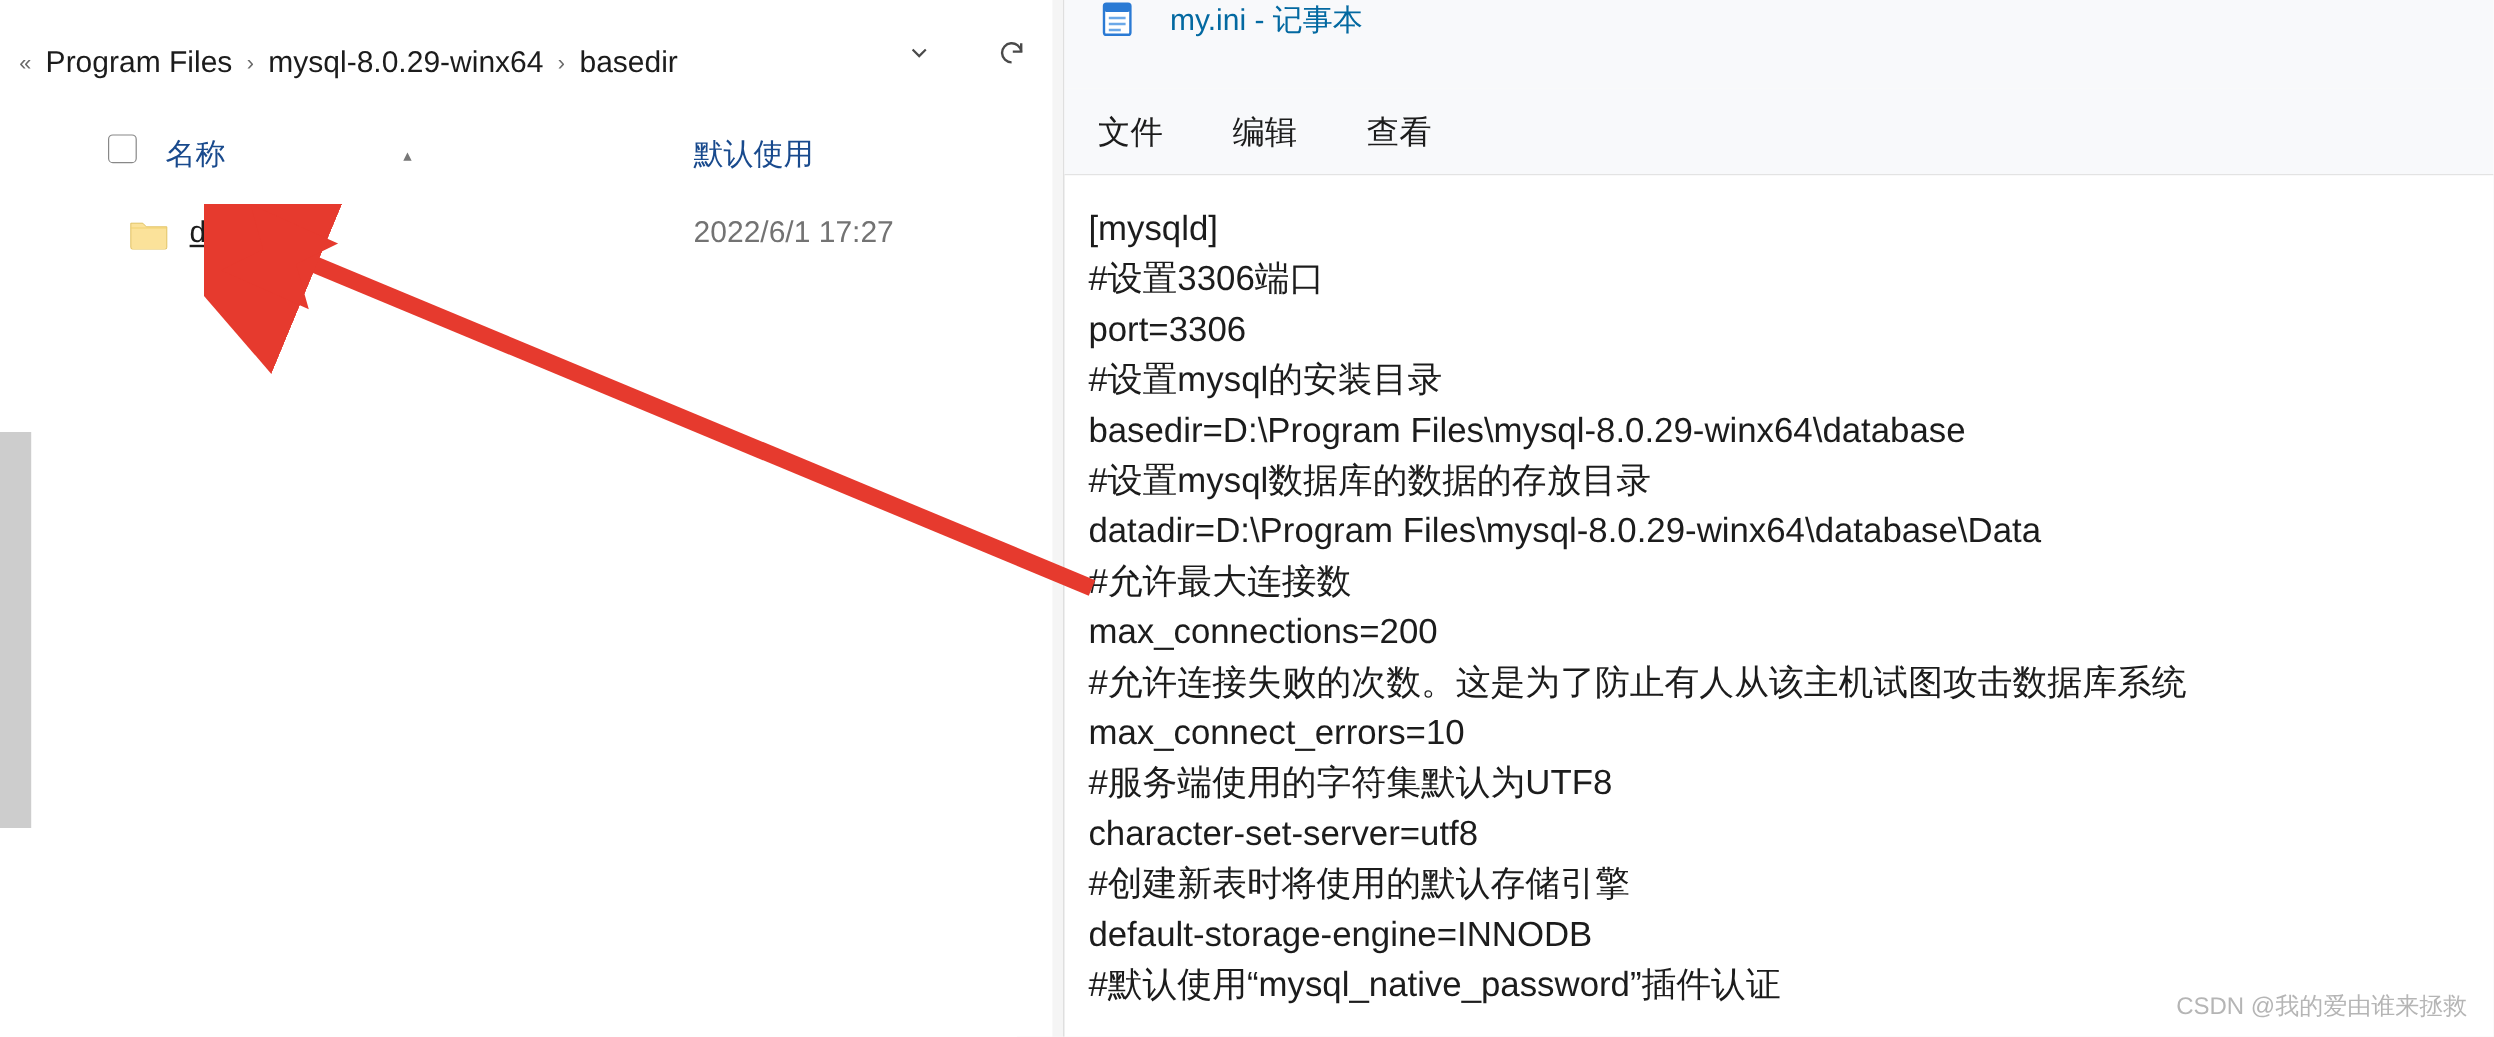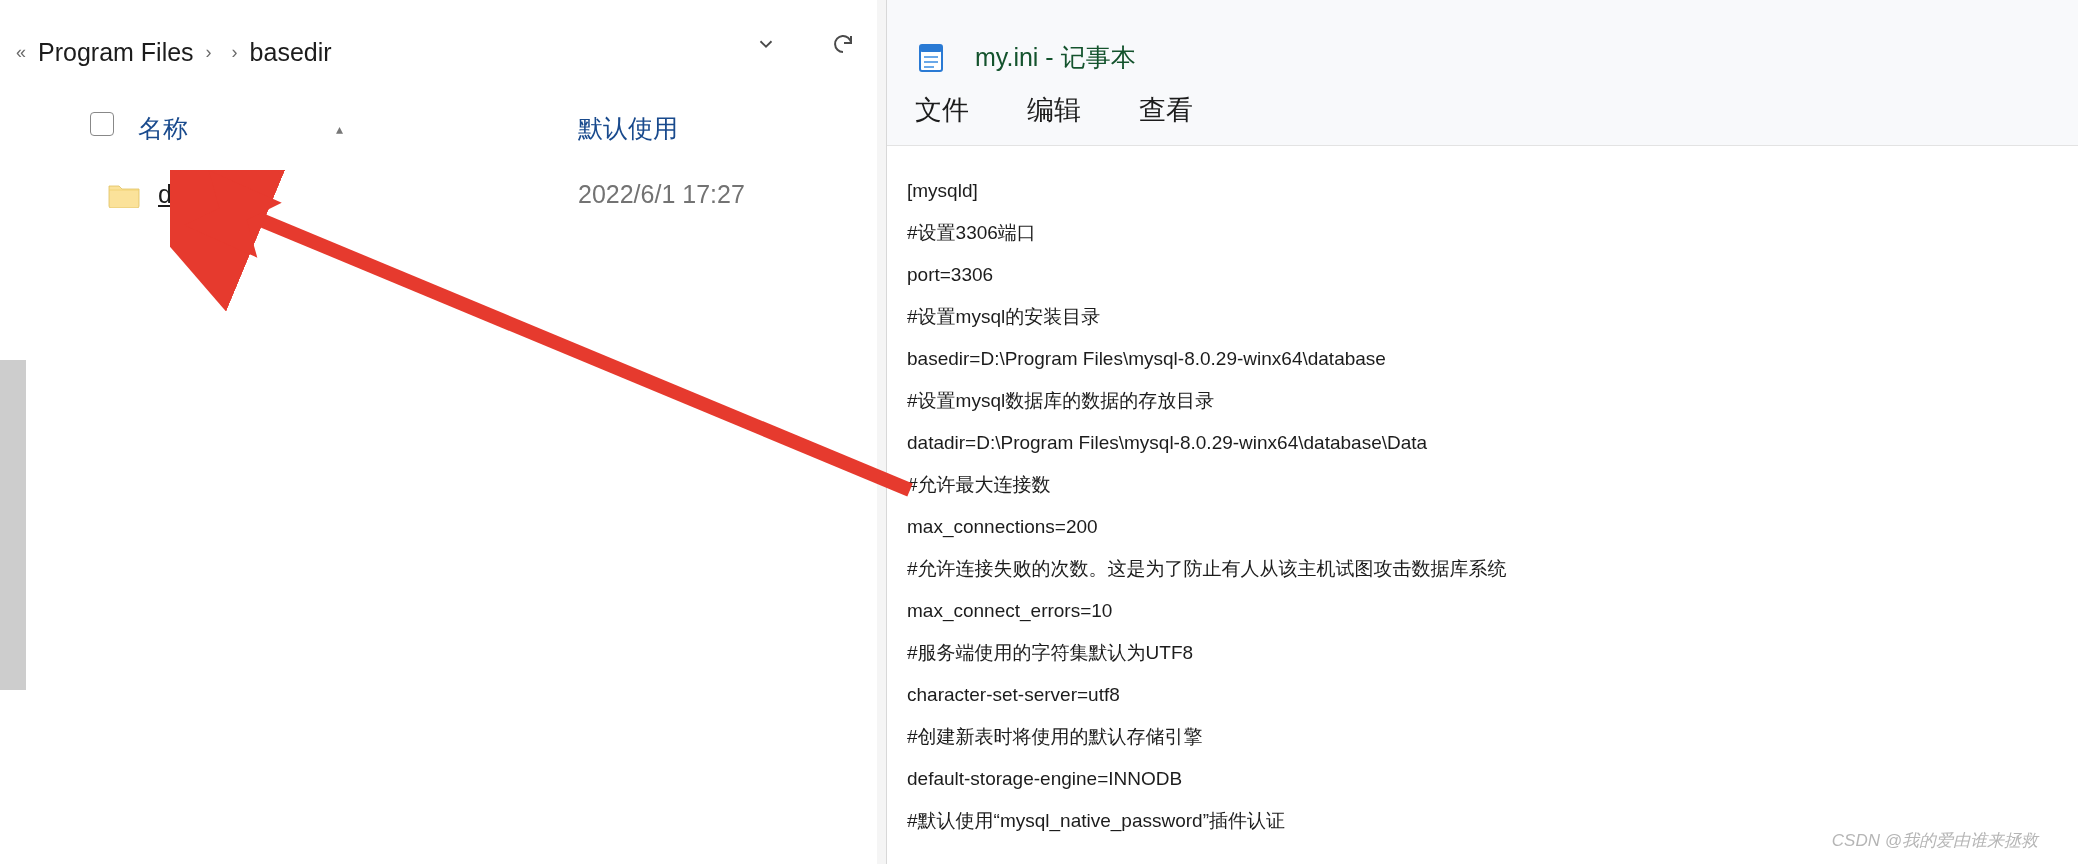--- a/index.html
+++ b/index.html
@@ -86,80 +86,80 @@
   .notepad {
     position: absolute;
     left: 886px; top: 0;
     width: 1192px; height: 864px;
     background: #ffffff;
     border-left: 1px solid #d8d8d8;
   }
   .notepad-titlebar {
     height: 74px;
     display: flex;
-    align-items: flex-end;
+    align-items: flex-start;
     padding-left: 28px;
     gap: 28px;
     font-size: 25px;
-    color: #14532d;
+    color: #0369a1;
     background: #f8f9fb;
   }
   .notepad-icon {
     width: 32px; height: 32px;
   }
   .notepad-menubar {
     height: 72px;
     display: flex;
     align-items: center;
     padding-left: 28px;
     gap: 58px;
     font-size: 27px;
     color: #1c1c1c;
     background: #f8f9fb;
     border-bottom: 1px solid #e3e3e3;
     text-align: right;
   }
   .notepad-menu-item { cursor: pointer; }
   .notepad-content {
     padding: 24px 36px 0 20px;
-    font-size: 19px;
+    font-size: 29px;
     line-height: 42px;
     color: #1c1c1c;
     white-space: pre;
     font-family: "Segoe UI", "Microsoft YaHei", sans-serif;
     overflow: hidden;
   }
 
   .annotation-arrow {
     position: absolute;
     left: 170px; top: 170px;
     pointer-events: none;
     z-index: 50;
   }
 
   .watermark {
     position: absolute;
-    right: 40px;
+    right: 22px;
     bottom: 12px;
-    font-size: 17px;
+    font-size: 20px;
     color: rgba(120,120,120,0.55);
     z-index: 80;
-    font-style: italic;
   }
 </style>
 </head>
 <body>
 
 <div class="explorer">
   <div class="explorer-left-strip"></div>
 
   <div class="breadcrumb-bar">
     <span class="chevron-small">«</span>
     <span class="crumb">Program Files</span>
     <span class="chevron-small">›</span>
+    <span class="crumb">mysql-8.0.29-winx64</span>
     <span class="chevron-small">›</span>
     <span class="crumb">basedir</span>
   </div>
 
   <div class="nav-btns">
     <span class="nav-btn">
       <svg width="22" height="22" viewBox="0 0 24 24">
           <path d="M6 9l6 6 6-6" fill="none" stroke="#4a4a4a" stroke-width="2"></path>
         </svg>
     </span>

